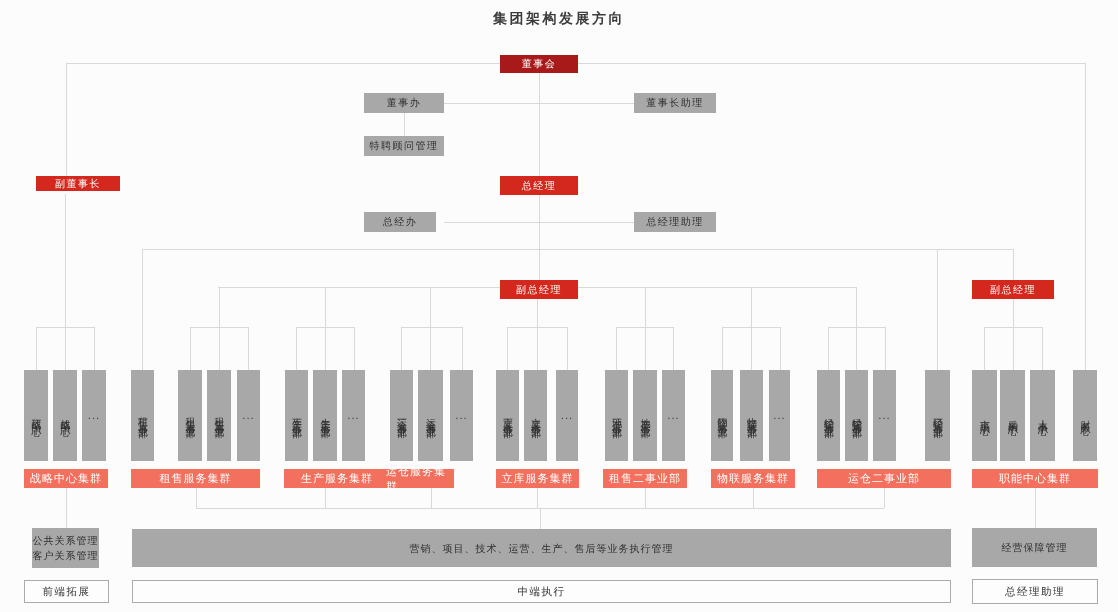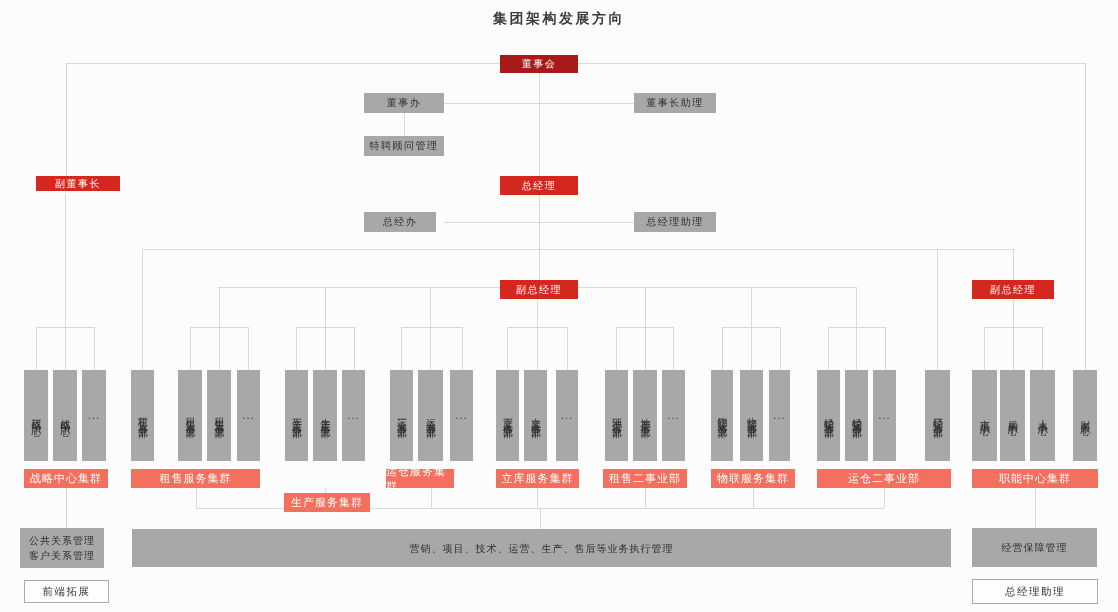--- a/index.html
+++ b/index.html
@@ -61,32 +61,33 @@
 
   <div class="node red" style="left:36px;top:176px;width:84px;height:15px">副董事长</div>
   <div class="node red" style="left:500px;top:176px;width:78px;height:19px">总经理</div>
 
   <div class="node gray" style="left:364px;top:212px;width:72px;height:20px">总经办</div>
   <div class="node gray" style="left:634px;top:212px;width:82px;height:20px">总经理助理</div>
 
   <div class="node red" style="left:500px;top:280px;width:78px;height:19px">副总经理</div>
   <div class="node red" style="left:972px;top:280px;width:82px;height:19px">副总经理</div>
 
-  <div class="scopebox" style="left:20px;top:528px;width:84px;height:40px">
+  <div class="scopebox" style="left:32px;top:528px;width:67px;height:40px">
     <span>公共关系管理</span>
     <span>客户关系管理</span>
   </div>
   <div class="scopebox" style="left:132px;top:529px;width:819px;height:38px">
     <span>营销、项目、技术、运营、生产、售后等业务执行管理</span>
   </div>
   <div class="scopebox" style="left:972px;top:528px;width:125px;height:39px">
     <span>经营保障管理</span>
   </div>
 
   <div class="stagebox" style="left:24px;top:580px;width:85px;height:23px">前端拓展</div>
+  <div class="stagebox" style="left:132px;top:580px;width:819px;height:23px">中端执行</div>
   <div class="stagebox" style="left:972px;top:579px;width:126px;height:25px">总经理助理</div>
 
 <div class="col" style="left: 24px; width: 24px;">
       <span>战略一中心</span>
     </div>
     <div class="col" style="left: 53px; width: 24px;">
       <span>战略二中心</span>
     </div>
     <div class="col dots" style="left: 82px; width: 24px;">
       <span>...</span>
@@ -107,21 +108,21 @@
     <div class="bar" style="left: 131px; width: 129px;">租售服务集群</div>
     <div class="col" style="left: 285px; width: 23px;">
       <span>生产一事业部</span>
     </div>
     <div class="col" style="left: 313px; width: 24px;">
       <span>生产二事业部</span>
     </div>
     <div class="col dots" style="left: 342px; width: 23px;">
       <span>...</span>
     </div>
-    <div class="bar" style="left: 284px; width: 86px; margin-top: 24px;">生产服务集群</div>
+    <div class="bar" style="left: 284px; width: 106px;">生产服务集群</div>
     <div class="col" style="left: 390px; width: 23px;">
       <span>运仓一事业部</span>
     </div>
     <div class="col" style="left: 418px; width: 25px;">
       <span>运仓二事业部</span>
     </div>
     <div class="col dots" style="left: 450px; width: 23px;">
       <span>...</span>
     </div>
     <div class="bar" style="left: 386px; width: 68px;">运仓服务集群</div>

